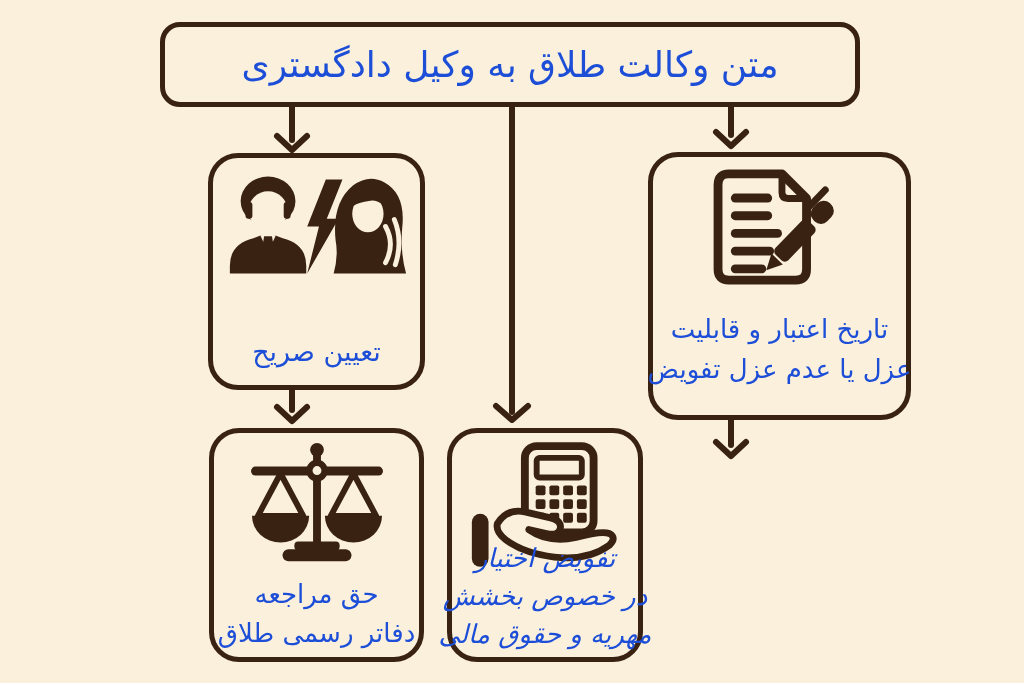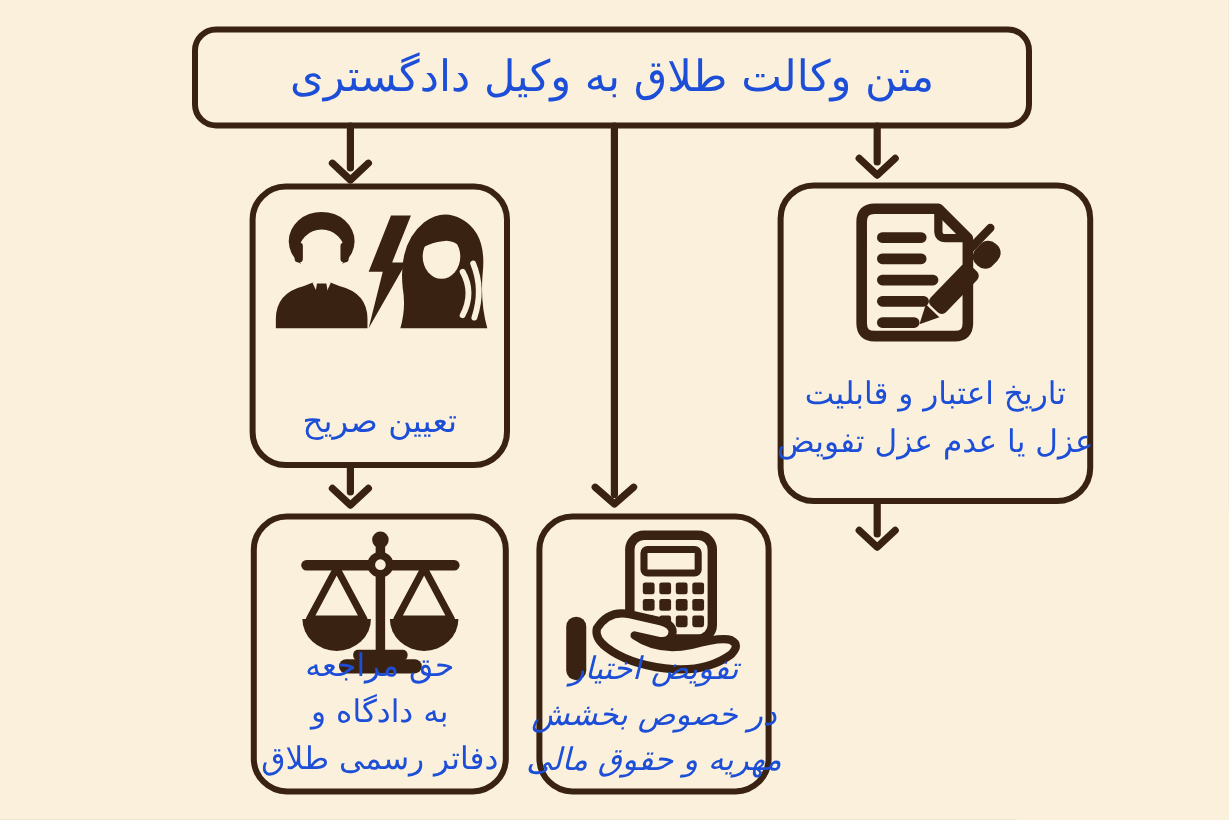--- a/index.html
+++ b/index.html
@@ -121,21 +121,20 @@
       <circle cx="75" cy="30" r="4.5" fill="#faf0dc"></circle>
       <polygon points="38,33 15,76 61,76" fill="none" stroke="#3a2213" stroke-width="6" stroke-linejoin="round"></polygon>
       <path d="M9,76 A29,27 0 0 0 67,76 Z" fill="#3a2213"></path>
       <polygon points="112,33 89,76 135,76" fill="none" stroke="#3a2213" stroke-width="6" stroke-linejoin="round"></polygon>
       <path d="M83,76 A29,27 0 0 0 141,76 Z" fill="#3a2213"></path>
       <rect x="52" y="102" width="46" height="9" rx="4" fill="#3a2213"></rect>
       <rect x="40" y="110" width="70" height="12" rx="6" fill="#3a2213"></rect>
     </svg>
     <div class="label label-court">
       <div>حق مراجعه</div>
-      <div>به دادگاه و</div>
       <div>دفاتر رسمی طلاق</div>
     </div>
   </div>
 
   <div class="box node node-dowry">
     <svg class="icon" style="top:8px" width="162" height="130" viewBox="0 0 165 132">
       <rect x="62" y="5" width="70" height="88" rx="12" fill="#faf0dc" stroke="#3a2213" stroke-width="8"></rect>
       <rect x="74" y="17" width="46" height="20" rx="3" fill="none" stroke="#3a2213" stroke-width="6"></rect>
       <g fill="#3a2213">
         <rect x="73" y="45" width="10" height="10" rx="2"></rect>

